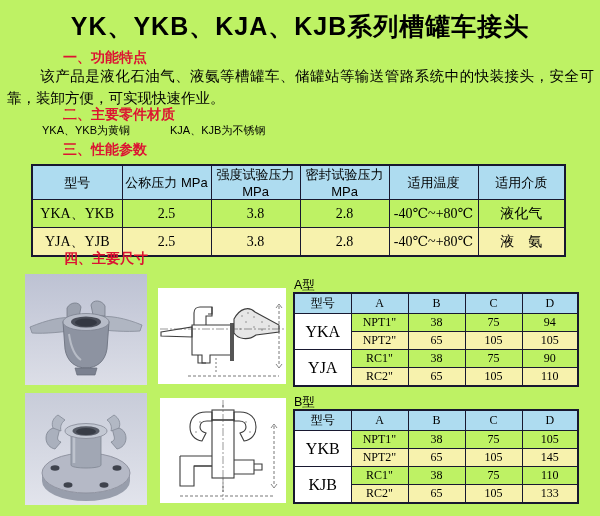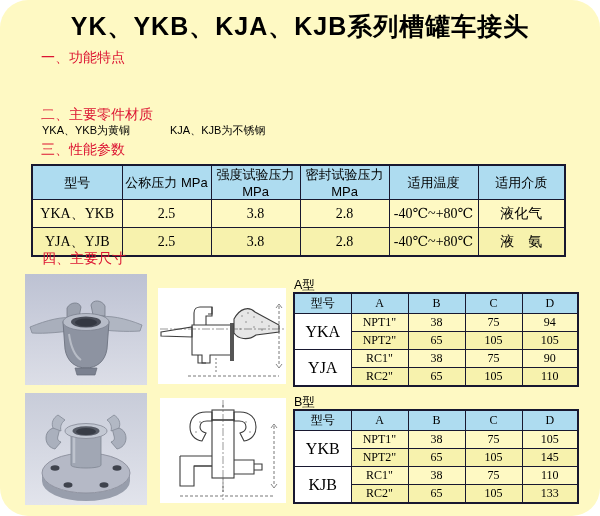--- a/index.html
+++ b/index.html
@@ -1,28 +1,27 @@
 <!DOCTYPE html>
 <html><head>
 <meta charset="utf-8">
 <style>
   html,body { margin:0; padding:0; background:#ffffff; }
   #page {
-    position:relative; width:600px; height:516px; background:#fef9c3;
+    position:relative; width:600px; height:516px; background:#bef264;
     font-family:"Liberation Sans","DejaVu Sans",sans-serif; color:#000;
     overflow:hidden;
-    border-radius:28px;
   }
   .abs { position:absolute; }
 
   .title {
     top:10px; left:0; width:600px; text-align:center;
     font-size:25px; font-weight:bold; letter-spacing:1px; white-space:nowrap;
   }
-  .red-head { color:#dc1432; font-weight:normal; font-size:14px; white-space:nowrap; }
+  .red-head { color:#dc1432; font-weight:bold; font-size:14px; white-space:nowrap;margin-left:22px; }
   .body-text {
     left:7px; right:6px; font-size:14.5px; line-height:1.5; text-indent:2.3em;
     text-align:justify;
   }
   .materials { left:42px; font-size:11px; white-space:nowrap; }
   .materials .m1 { margin-right:40px; }
 
   table { border-collapse:collapse; table-layout:fixed; }
   th, td { text-align:center; vertical-align:middle; padding:0; overflow:hidden; }
 
@@ -48,20 +47,21 @@
   .photo { background:#cdd1de; }
 </style>
 </head>
 <body>
 
 <div id="page">
 
   <div class="abs title">YK、YKB、KJA、KJB系列槽罐车接头</div>
 
   <div class="abs red-head" style="top:49px;left:41px;">一、功能特点</div>
+  <div class="abs body-text" style="top:66px;">该产品是液化石油气、液氨等槽罐车、储罐站等输送管路系统中的快装接头，安全可靠，装卸方便，可实现快速作业。</div>
 
   <div class="abs red-head" style="top:106px;left:41px;">二、主要零件材质</div>
   <div class="abs materials" style="top:123px;">
     <span class="m1">YKA、YKB为黄铜</span><span>KJA、KJB为不锈钢</span>
   </div>
 
   <div class="abs red-head" style="top:141px;left:41px;">三、性能参数</div>
 
   <table class="abs ptable">
     <colgroup>

